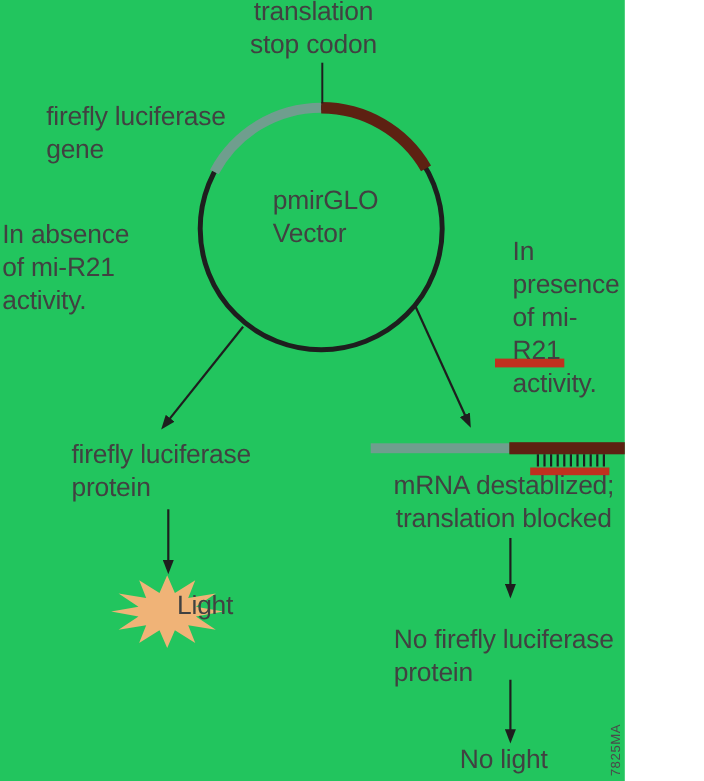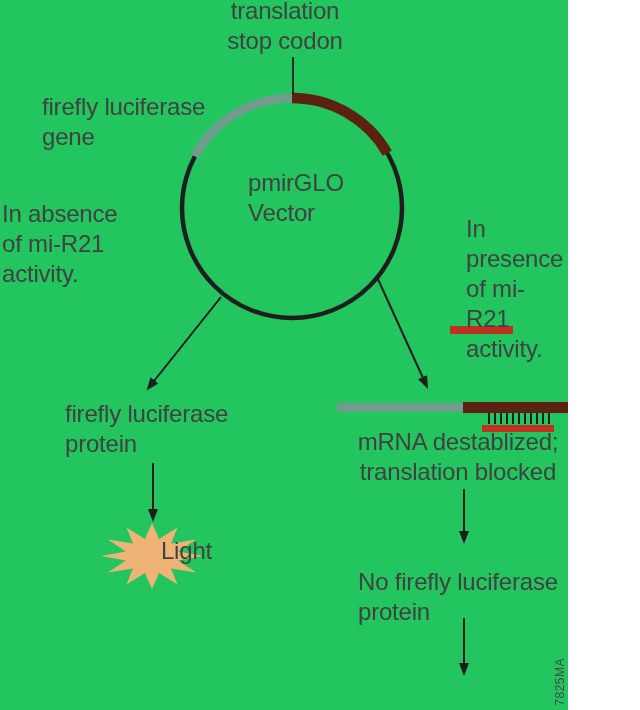--- a/index.html
+++ b/index.html
@@ -113,15 +113,16 @@
 protein</div>
 
   <div class="label center" id="light-label">Light</div>
 
   <div class="label center" id="mrna-label">mRNA destablized;
 translation blocked</div>
 
   <div class="label" id="no-protein-label">No firefly luciferase
 protein</div>
 
+  <div class="label" id="no-light-label">No light</div>
 
   <div id="figure-code">7825MA</div>
 </div>
 
 </body></html>

